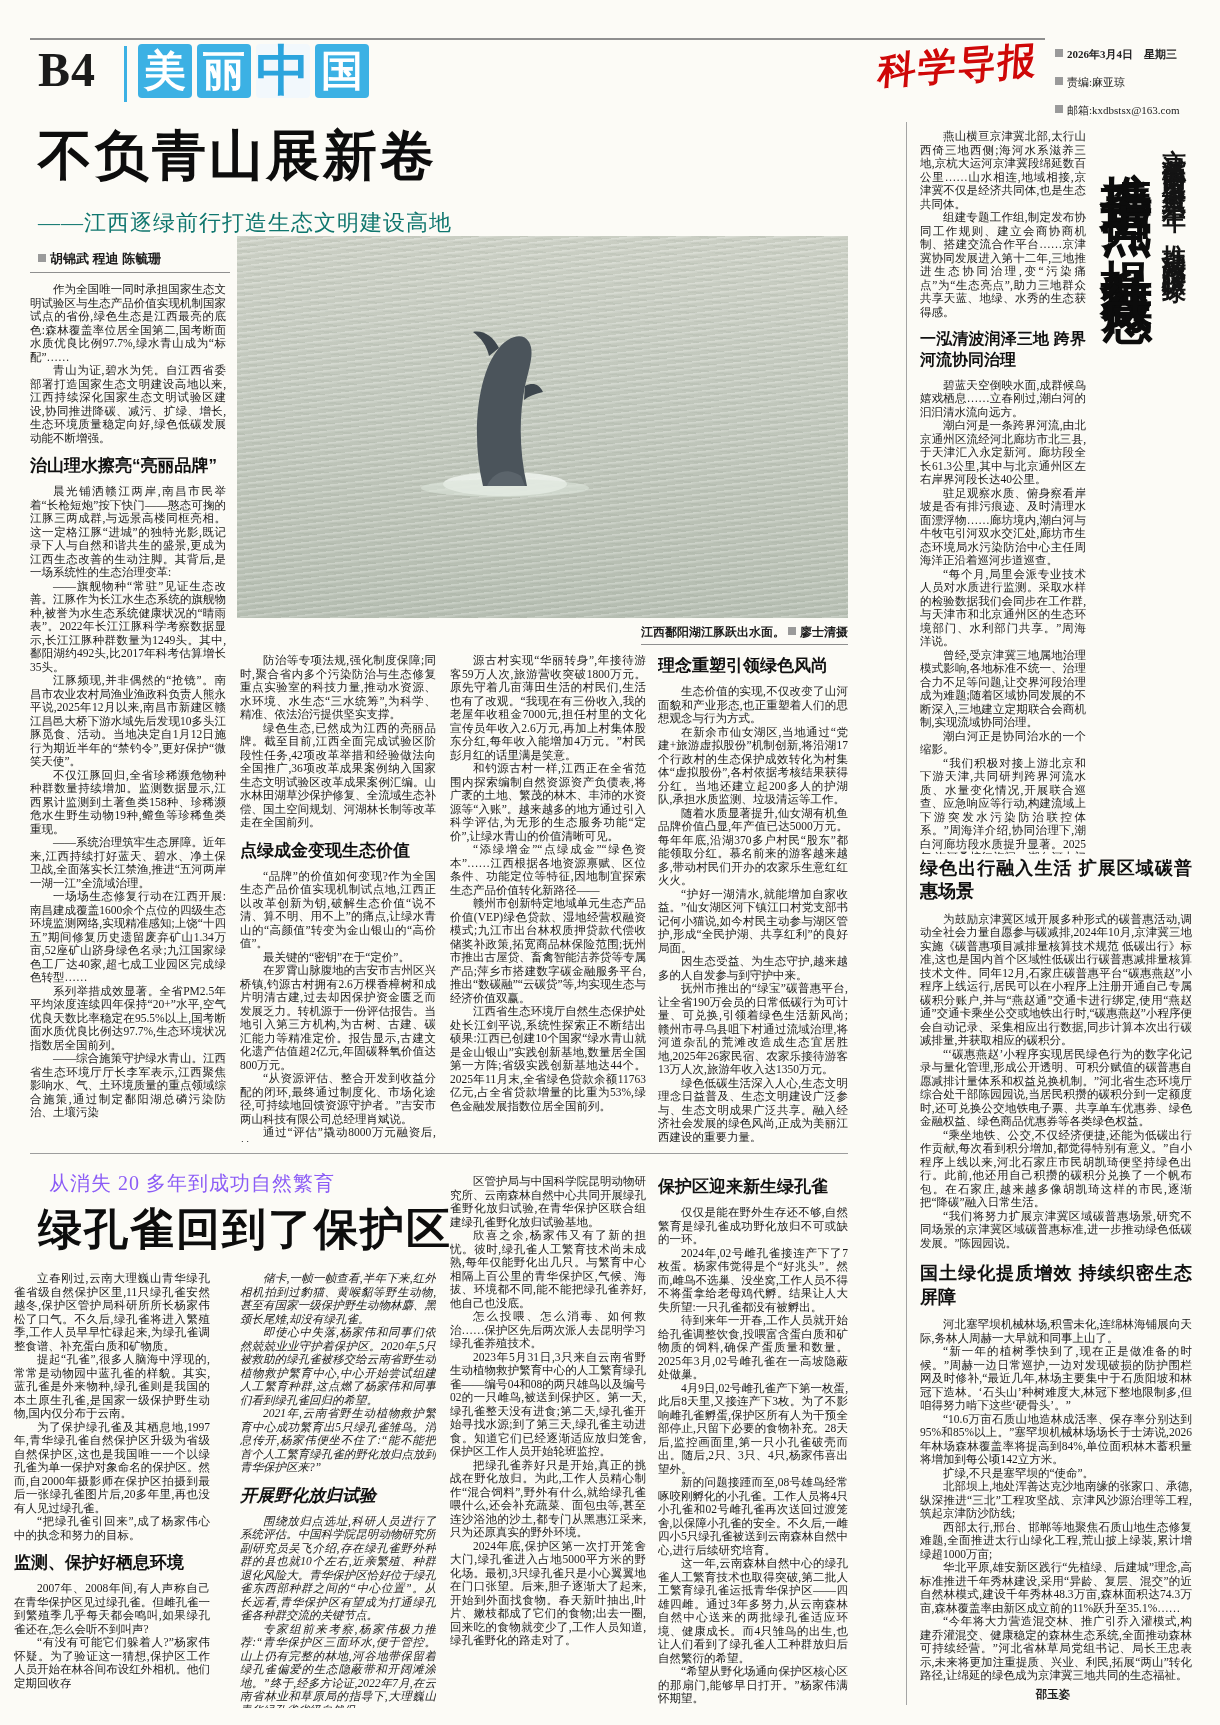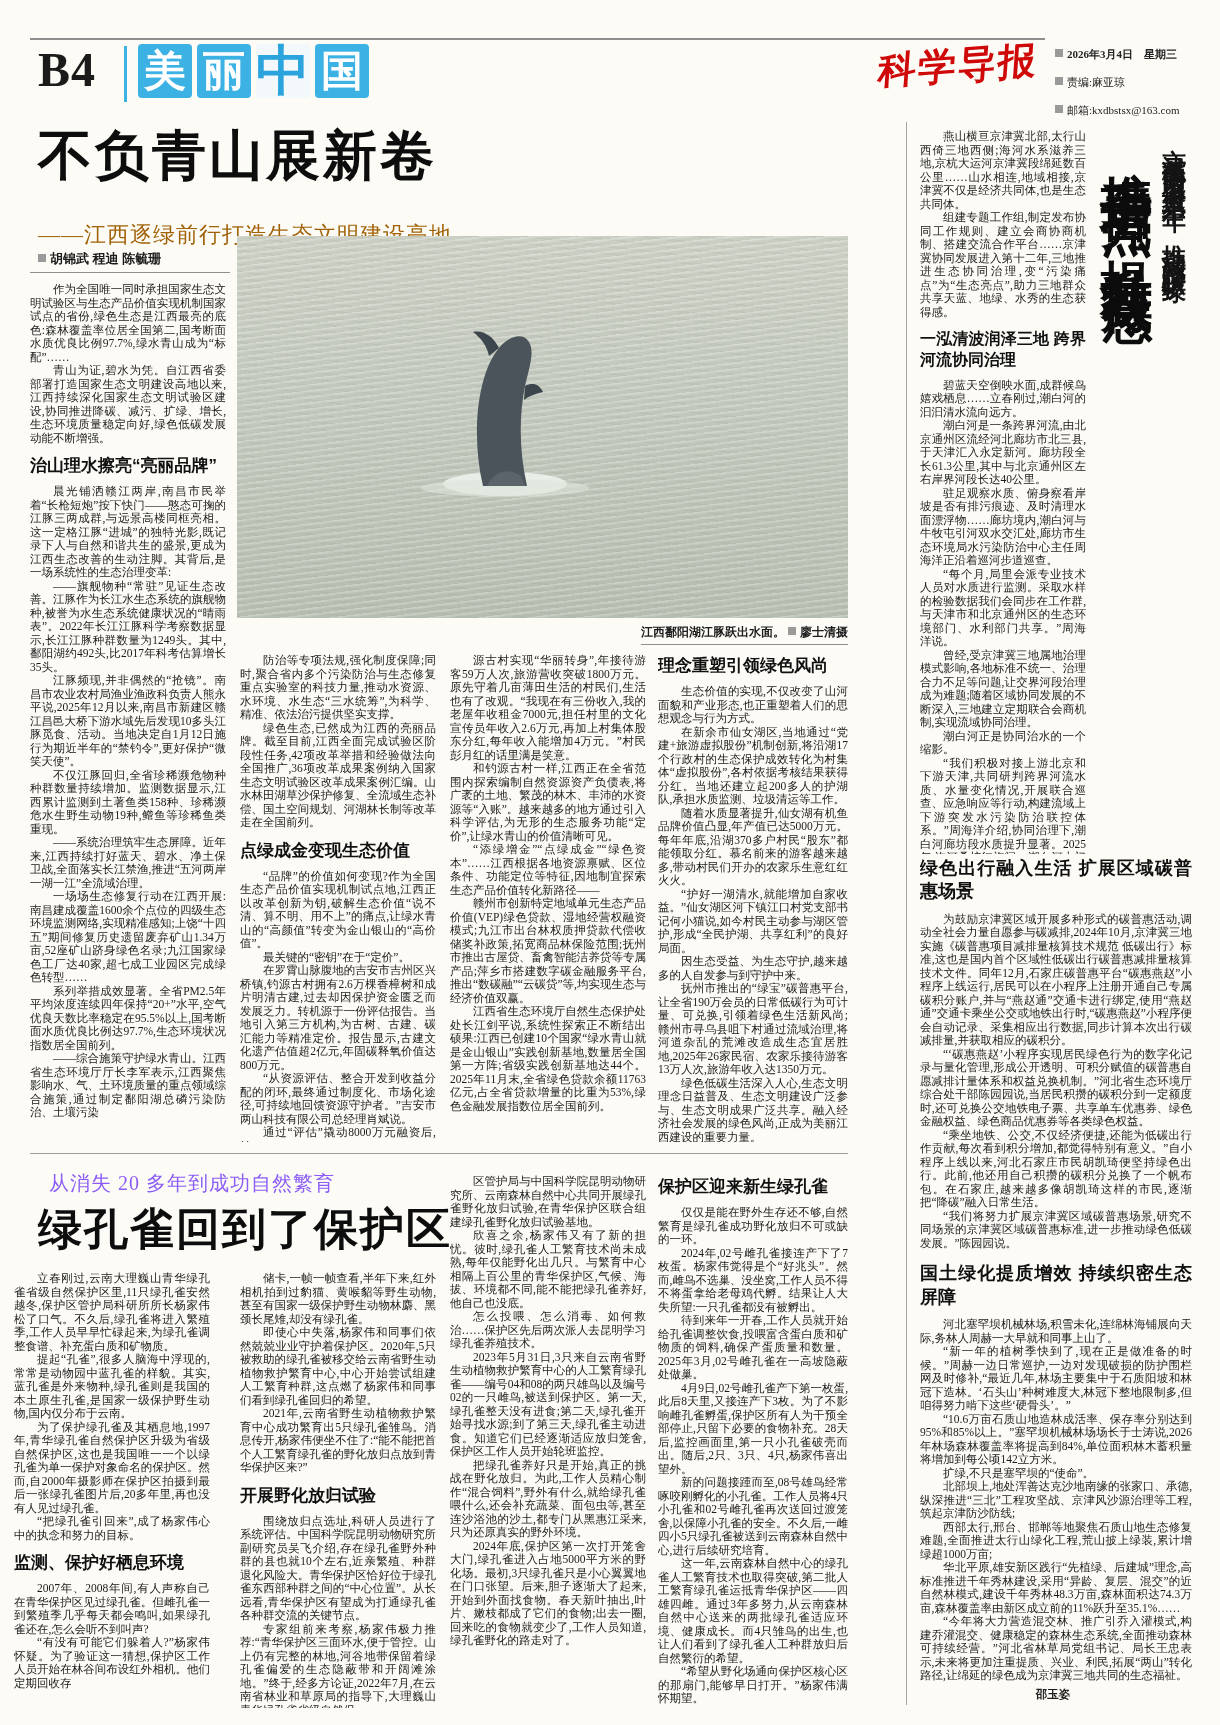--- a/index.html
+++ b/index.html
@@ -18,21 +18,21 @@
             font-family:"Liberation Sans","DejaVu Sans",sans-serif;}
   .logo-box.light{background:#f2f8fc;color:#2ba4dd;font-size:54px;overflow:visible;}
   .masthead{left:878px;top:40px;width:170px;font-size:38px;font-weight:bold;color:#cf0808;
             transform:rotate(-4deg) skewX(-8deg);letter-spacing:2px;}
   .info{left:1055px;top:34px;width:150px;font-size:11px;line-height:16px;color:#222;}
   .info .row{white-space:nowrap;margin-bottom:2px;margin-top:12px;}
   .sq{display:inline-block;width:8px;height:8px;background:#9a9a9a;margin-right:4px;vertical-align:1px;}
 
   
   .m-headline{left:38px;top:120px;font-size:54px;font-weight:900;letter-spacing:3px;color:#0d0d0d;}
-  .m-dek{left:38px;top:220px;font-size:22px;letter-spacing:1px;color:#a16207;}
+  .m-dek{left:38px;top:208px;font-size:22px;letter-spacing:1px;color:#0f766e;}
   .m-byline{left:38px;top:250px;font-size:13px;font-weight:bold;}
   .byline-rule{left:30px;top:272px;width:200px;height:1px;background:#8f8f8f;}
 
   
   .bodycol{font-size:11.5px;line-height:13.5px;overflow:hidden;text-align:justify;}
   .bp{margin:0;text-indent:2em;text-align:justify;}
   .col-subhead{font-family:"Liberation Sans","DejaVu Sans",sans-serif;font-weight:bold;
                font-size:17px;line-height:1.3;margin:10px 0 8px;text-indent:0;color:#101010;}
   .sig{text-align:center;font-weight:bold;margin-top:5px;padding-right:6px;}
 
@@ -170,21 +170,21 @@
 
   <div class="abs bodycol" style="left:14px;top:1272px;width:196px;height:436px;">
       <p class="bp">立春刚过,云南大理巍山青华绿孔雀省级自然保护区里,11只绿孔雀安然越冬,保护区管护局科研所所长杨家伟松了口气。不久后,绿孔雀将进入繁殖季,工作人员早早忙碌起来,为绿孔雀调整食谱、补充蛋白质和矿物质。</p>
       <p class="bp">提起“孔雀”,很多人脑海中浮现的,常常是动物园中蓝孔雀的样貌。其实,蓝孔雀是外来物种,绿孔雀则是我国的本土原生孔雀,是国家一级保护野生动物,国内仅分布于云南。</p>
       <p class="bp">为了保护绿孔雀及其栖息地,1997年,青华绿孔雀自然保护区升级为省级自然保护区,这也是我国唯一一个以绿孔雀为单一保护对象命名的保护区。然而,自2000年摄影师在保护区拍摄到最后一张绿孔雀图片后,20多年里,再也没有人见过绿孔雀。</p>
       <p class="bp">“把绿孔雀引回来”,成了杨家伟心中的执念和努力的目标。</p>
       <div class="col-subhead">监测、保护好栖息环境</div>
       <p class="bp">2007年、2008年间,有人声称自己在青华保护区见过绿孔雀。但雌孔雀一到繁殖季几乎每天都会鸣叫,如果绿孔雀还在,怎么会听不到叫声?</p>
       <p class="bp">“有没有可能它们躲着人?”杨家伟怀疑。为了验证这一猜想,保护区工作人员开始在林谷间布设红外相机。他们定期回收存</p>
     </div>
-  <div class="abs bodycol" style="left:240px;top:1272px;width:196px;height:436px;">
+  <div class="abs bodycol" style="left:240px;top:1272px;width:196px;height:436px;font-style:italic;">
       <p class="bp">储卡,一帧一帧查看,半年下来,红外相机拍到过豹猫、黄喉貂等野生动物,甚至有国家一级保护野生动物林麝、黑颈长尾雉,却没有绿孔雀。</p>
       <p class="bp">即使心中失落,杨家伟和同事们依然兢兢业业守护着保护区。2020年,5只被救助的绿孔雀被移交给云南省野生动植物救护繁育中心,中心开始尝试组建人工繁育种群,这点燃了杨家伟和同事们看到绿孔雀回归的希望。</p>
       <p class="bp">2021年,云南省野生动植物救护繁育中心成功繁育出5只绿孔雀雏鸟。消息传开,杨家伟便坐不住了:“能不能把首个人工繁育绿孔雀的野化放归点放到青华保护区来?”</p>
       <div class="col-subhead">开展野化放归试验</div>
       <p class="bp">围绕放归点选址,科研人员进行了系统评估。中国科学院昆明动物研究所副研究员吴飞介绍,存在绿孔雀野外种群的县也就10个左右,近亲繁殖、种群退化风险大。青华保护区恰好位于绿孔雀东西部种群之间的“中心位置”。从长远看,青华保护区有望成为打通绿孔雀各种群交流的关键节点。</p>
       <p class="bp">专家组前来考察,杨家伟极力推荐:“青华保护区三面环水,便于管控。山上仍有完整的林地,河谷地带保留着绿孔雀偏爱的生态隐蔽带和开阔滩涂地。”终于,经多方论证,2022年7月,在云南省林业和草原局的指导下,大理巍山青华绿孔雀省级自然保</p>
     </div>
   <div class="abs bodycol" style="left:450px;top:1175px;width:196px;height:533px;">
       <p class="bp">区管护局与中国科学院昆明动物研究所、云南森林自然中心共同开展绿孔雀野化放归试验,在青华保护区联合组建绿孔雀野化放归试验基地。</p>
       <p class="bp">欣喜之余,杨家伟又有了新的担忧。彼时,绿孔雀人工繁育技术尚未成熟,每年仅能野化出几只。与繁育中心相隔上百公里的青华保护区,气候、海拔、环境都不同,能不能把绿孔雀养好,他自己也没底。</p>

